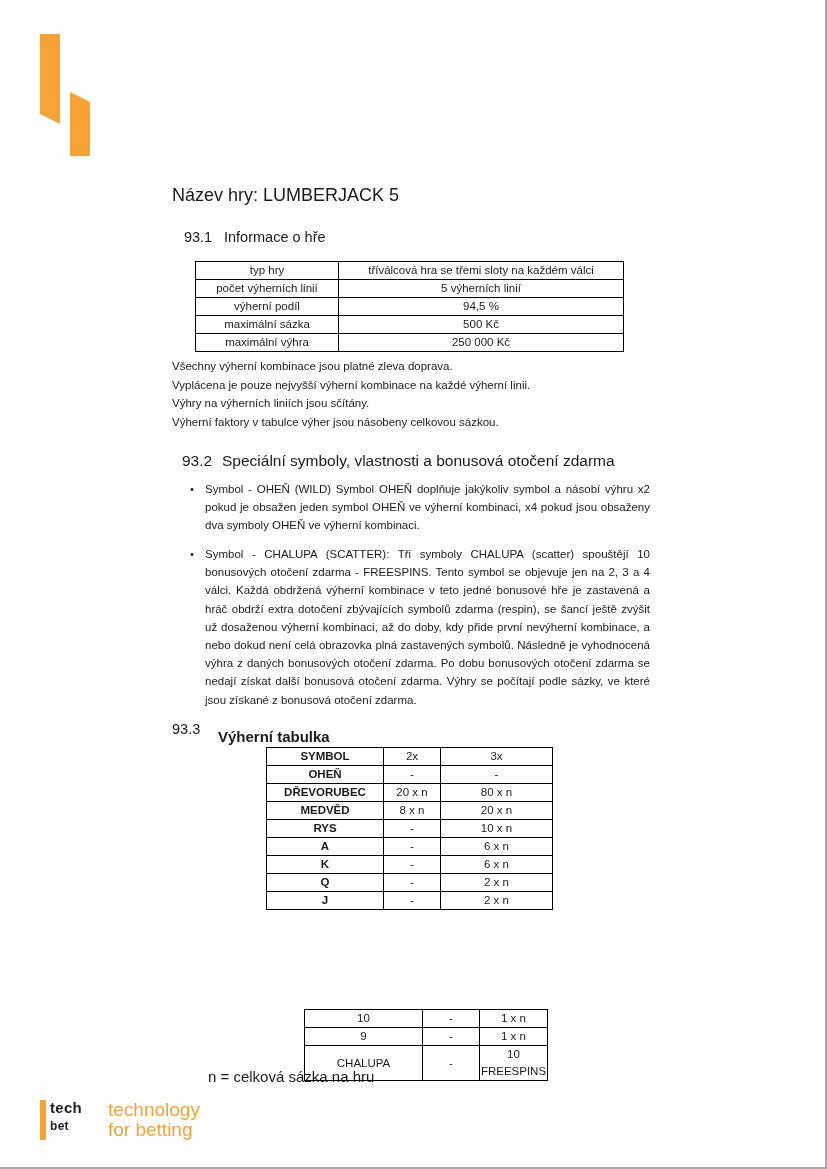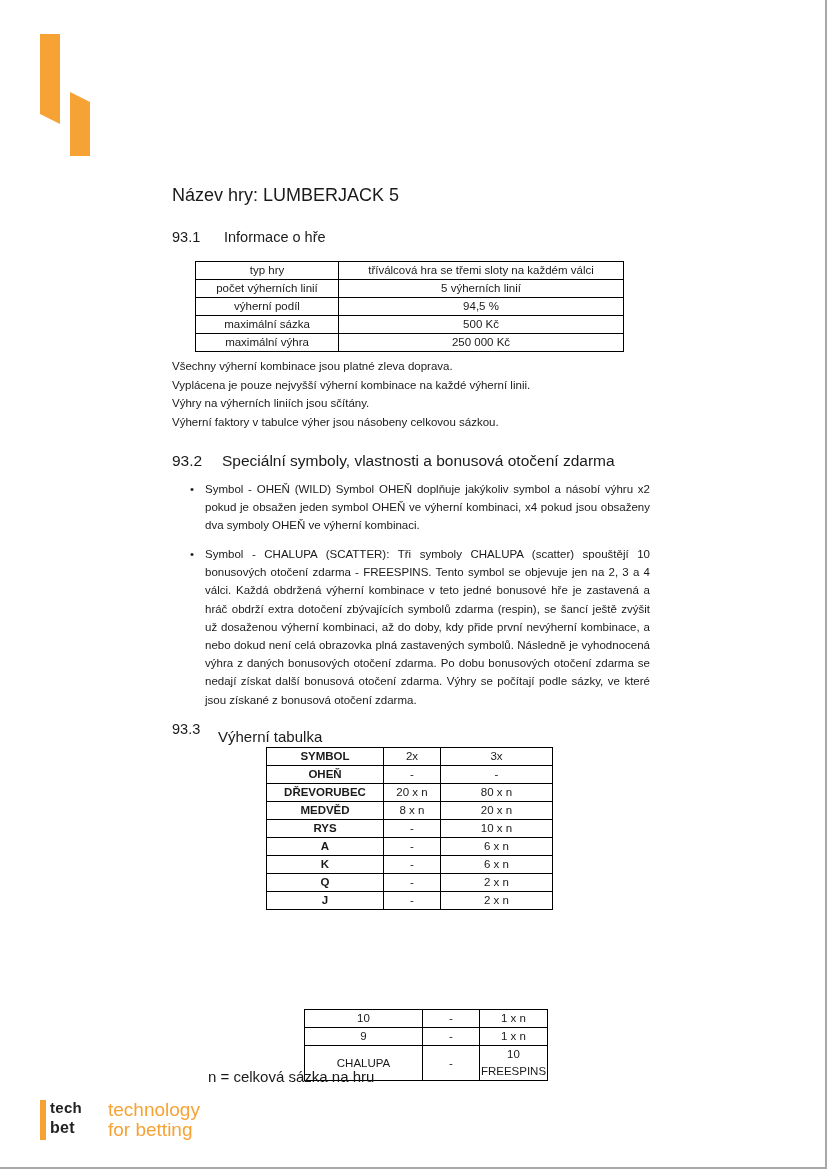--- a/index.html
+++ b/index.html
@@ -2,49 +2,49 @@
 <html><head>
   <meta charset="utf-8">
   <style>
     html, body { margin: 0; padding: 0; background: #ffffff; }
     body { width: 827px; height: 1169px; position: relative; overflow: hidden;
            font-family: "Liberation Sans", sans-serif; color: #1a1a1a; }
     .page { position: absolute; left: 0; top: 0; width: 825px; height: 1167px;
             border-right: 2px solid #a8a8a8; border-bottom: 2px solid #a8a8a8; background: #fff; }
     .logo-top { position: absolute; left: 40px; top: 34px; width: 52px; height: 122px; }
     .doc-title { position: absolute; left: 172px; top: 185px; font-size: 18px; }
-    .h2 { position: absolute; font-size: 14.5px; }
+    .h2 { position: absolute; font-size: 14.5px; text-align: center; }
     .h2 .num { display: inline-block; }
     .h2-1 { left: 172px; top: 229px; }
     .h2-1 .num { width: 52px; }
     .h2-2 { left: 172px; top: 452px; font-size: 15.5px; }
     .h2-2 .num { width: 50px; }
     .h2-3num { position: absolute; left: 172px; top: 721px; font-size: 14.5px; }
-    .h2-3txt { position: absolute; left: 218px; top: 728px; font-size: 15px; }
+    .h2-3txt { position: absolute; left: 218px; top: 728px; font-size: 15px; font-weight: bold; }
     table { border-collapse: collapse; position: absolute; font-size: 11.5px; }
     td { border: 1px solid #000; text-align: center; padding: 0; height: 17px; line-height: 17px; }
     .info-table { left: 195px; top: 261px; width: 429px; }
     .info-table td:first-child { width: 142px; }
     .notes { position: absolute; left: 172px; top: 357px; font-size: 11.5px; line-height: 18.5px; }
     .bullets { position: absolute; left: 190px; width: 460px; font-size: 11.5px; line-height: 18.2px; }
     .bullet { position: relative; padding-left: 15px; text-align: justify; }
     .bullet .dot { position: absolute; left: 0; top: 0; }
     .b1 { top: 480px; }
     .b2 { top: 545px; }
     .pay-table { left: 266px; top: 747px; width: 287px; }
     .pay-table td:nth-child(1) { width: 116px; font-weight: bold; }
     .pay-table td:nth-child(2) { width: 56px; }
     .pay-table2 { left: 304px; top: 1009px; width: 244px; }
     .pay-table2 td:nth-child(1) { width: 117px; }
     .pay-table2 td:nth-child(2) { width: 56px; }
     .footnote { position: absolute; left: 208px; top: 1068px; font-size: 15px; }
     .brand { position: absolute; left: 40px; top: 1100px; height: 44px; width: 200px; }
     .brand-bar { position: absolute; left: 0; top: 0; width: 6px; height: 40px; background: #f7a234; }
     .brand-tech { position: absolute; left: 10px; top: -1px; font-size: 15px; font-weight: bold; color: #222; letter-spacing: 0.3px; }
-    .brand-bet { position: absolute; left: 10px; top: 19px; font-size: 16px; font-weight: bold; color: #222; letter-spacing: 0.3px; }
+    .brand-bet { position: absolute; left: 10px; top: 19px; font-size: 12px; font-weight: bold; color: #222; letter-spacing: 0.3px; }
     .brand-t1 { position: absolute; left: 68px; top: -1px; font-size: 19px; color: #f7a234; }
     .brand-t2 { position: absolute; left: 68px; top: 19px; font-size: 19px; color: #f7a234; }
   </style>
 </head>
 <body>
 
 <div class="page">
 
   <svg class="logo-top" viewBox="0 0 52 122">
     <polygon points="0,0 20,0 20,90 0,80" fill="#f7a234"></polygon>

